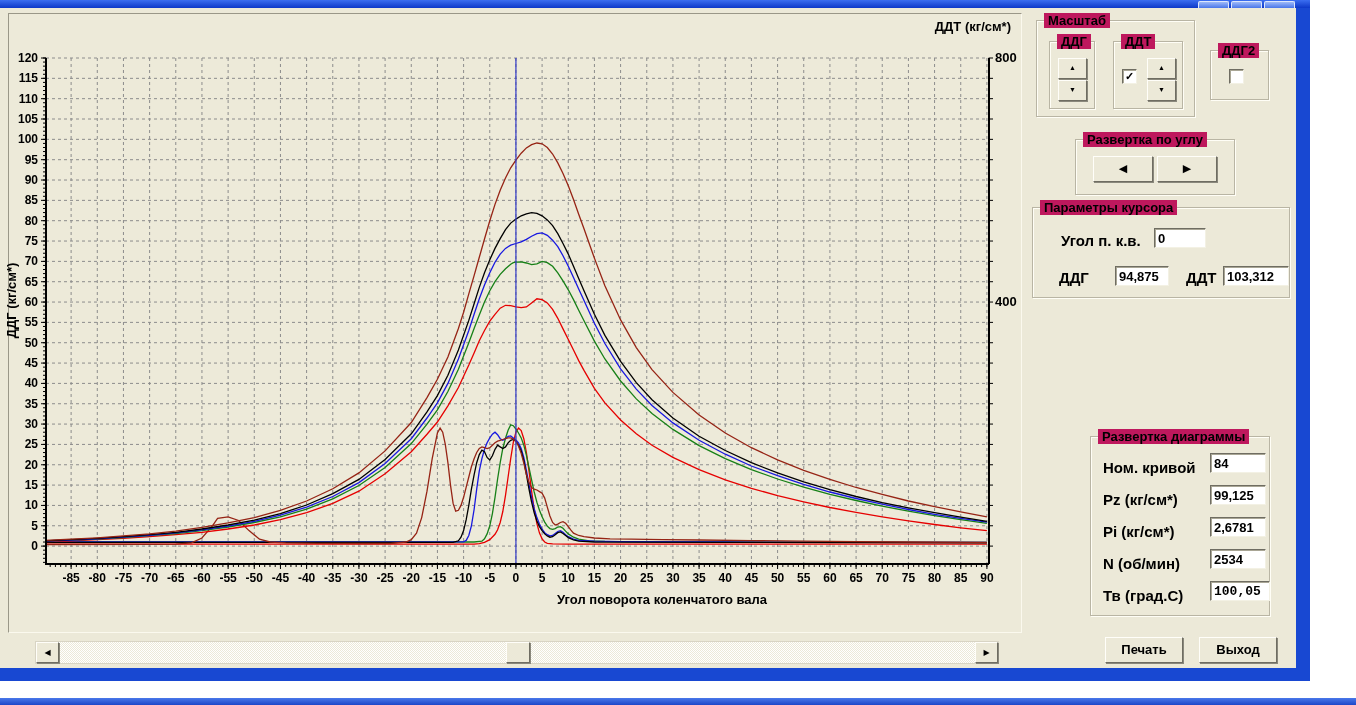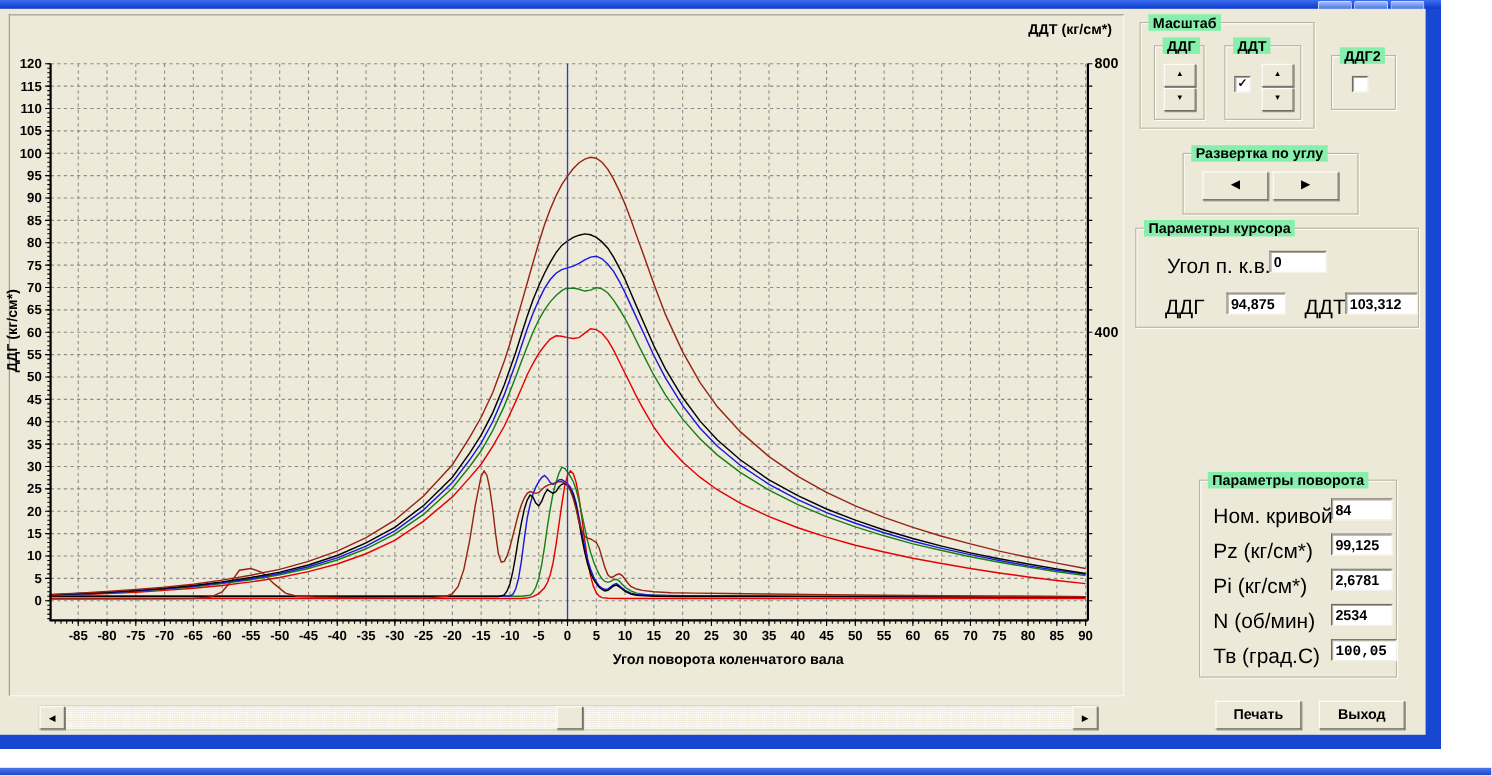--- a/index.html
+++ b/index.html
@@ -38,23 +38,23 @@
     background-image:conic-gradient(#fff 25%,#ece9d8 0 50%,#fff 0 75%,#ece9d8 0);
     background-size:2px 2px;border:1px solid #d8d4c4;}
   .sb-btn{position:absolute;top:0;width:21px;height:19px;font-size:8px;line-height:19px;text-align:center;}
   .raised{background:#ece9d8;border:1px solid;border-color:#fffef9 #6f6d62 #6f6d62 #fffef9;
     box-shadow:1px 1px 0 #8a887c;color:#000;}
   #sb-thumb{position:absolute;left:470px;top:0;width:22px;height:19px;}
 
   
   .groupbox{position:absolute;border:1px solid #b9b5a4;
     box-shadow:inset 1px 1px 0 #fffef6,1px 1px 0 #fffef6;}
-  .gb-label{position:absolute;top:-8px;left:7px;background:#86efac;padding:0 4px;
+  .gb-label{position:absolute;top:-8px;left:7px;background:#be185d;padding:0 4px;
     font-weight:bold;font-size:13px;white-space:nowrap;}
-  .lbl{position:absolute;font-weight:normal;font-size:19px;white-space:nowrap;}
+  .lbl{position:absolute;font-weight:bold;font-size:15px;white-space:nowrap;}
   .field{position:absolute;background:#fff;border:1px solid;
     border-color:#6f6d62 #f3f1e4 #f3f1e4 #6f6d62;box-shadow:inset 1px 1px 0 #a9a695;
     font:bold 13px "Liberation Sans",sans-serif;padding:1px 3px;color:#000;}
   input.field{outline:none;}
   .checkbox{position:absolute;width:13px;height:13px;background:#fff;border:1px solid;
     border-color:#6f6d62 #f3f1e4 #f3f1e4 #6f6d62;box-shadow:inset 1px 1px 0 #a9a695;
     font-size:11px;font-weight:bold;line-height:12px;text-align:center;color:#000;}
   .spin{position:absolute;width:27px;height:19px;font-size:7px;line-height:18px;text-align:center;}
   .navbtn{position:absolute;width:58px;height:24px;font-size:11px;line-height:23px;text-align:center;}
   .swatch{position:absolute;width:25px;height:23px;border:1px solid #555;}
@@ -650,21 +650,21 @@
         <div class="lbl" style="left:28px;top:24px">Угол п. к.в.</div>
         <input class="field" style="left: 121px; top: 20px; width: 44px; height: 16px;" value="0">
         <div class="lbl" style="left:26px;top:61px">ДДГ</div>
         <input class="field" style="left: 82px; top: 58px; width: 46px; height: 16px;" value="94,875">
         <div class="lbl" style="left:153px;top:61px">ДДТ</div>
         <input class="field" style="left: 190px; top: 58px; width: 58px; height: 16px;" value="103,312">
       </div>
 
 
       <div class="groupbox" style="left:1090px;top:428px;width:178px;height:178px">
-        <span class="gb-label">Параметры поворота</span>
+        <span class="gb-label">Развертка диаграммы</span>
         <div class="lbl" style="left:12px;top:22px">Ном. кривой</div>
         <input class="field" style="left: 119px; top: 16px; width: 48px; height: 16px;" value="84">
         <div class="lbl" style="left:12px;top:54px">Pz (кг/см*)</div>
         <input class="field" style="left: 119px; top: 48px; width: 48px; height: 16px;" value="99,125">
         <div class="lbl" style="left:12px;top:86px">Pi (кг/см*)</div>
         <input class="field" style="left: 119px; top: 80px; width: 48px; height: 16px;" value="2,6781">
         <div class="lbl" style="left:12px;top:118px">N (об/мин)</div>
         <input class="field" style="left: 119px; top: 112px; width: 48px; height: 16px;" value="2534">
         <div class="lbl" style="left:12px;top:150px">Тв (град.С)</div>
         <input class="field" style="left: 119px; top: 144px; width: 52px; height: 16px; font-family: Liberation Mono, monospace;" value="100,05">

